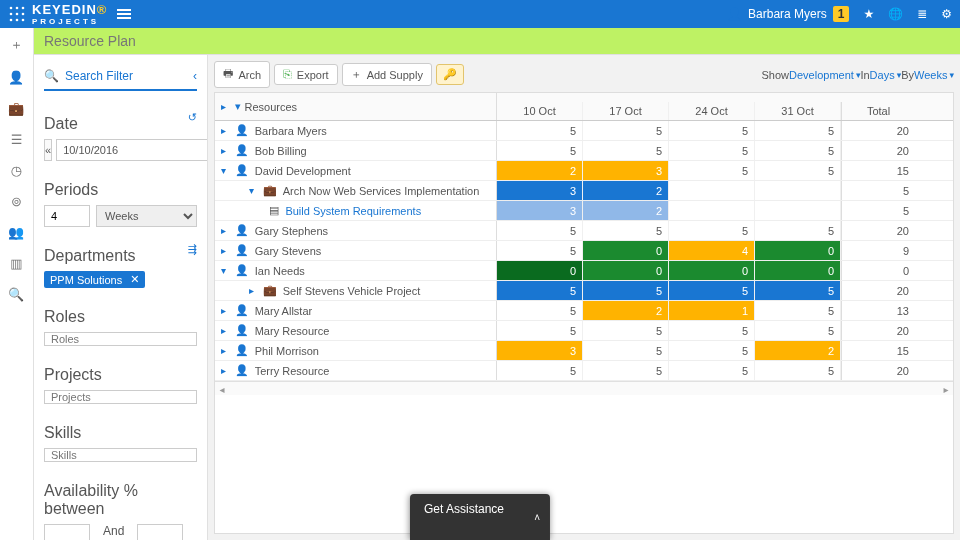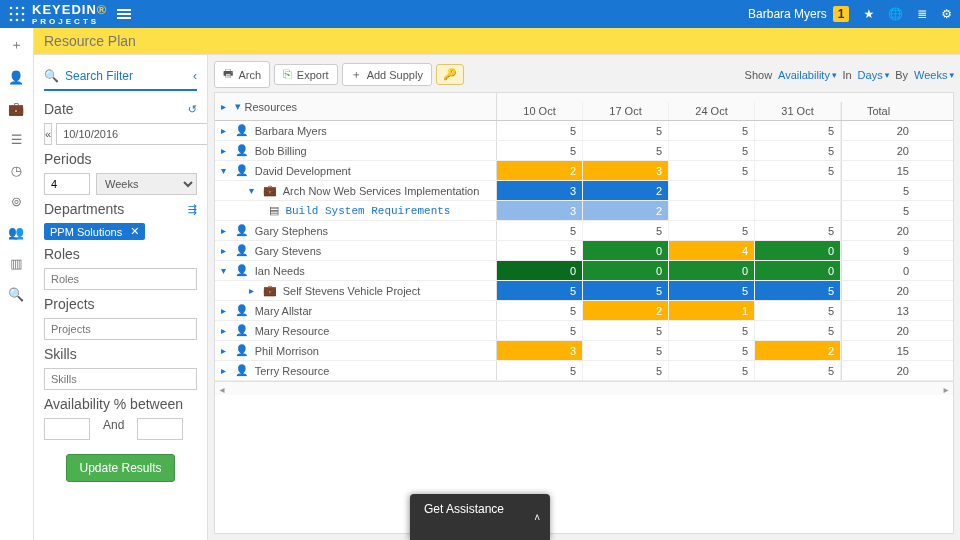--- a/index.html
+++ b/index.html
@@ -12,65 +12,65 @@
   .topbar-spacer{flex:1;}
   .topbar-right{display:flex;align-items:center;gap:14px;font-size:12px;}
   .topbar-right .badge{background:#ffca28;color:#333;padding:1px 5px;border-radius:2px;font-weight:600;}
   .topbar-right .ico{cursor:pointer;}
   .user{display:flex;align-items:center;gap:6px;cursor:pointer;}
   
   .rail{position:absolute;left:0;top:28px;bottom:0;width:34px;background:#fff;border-right:1px solid #e0e0e0;display:flex;flex-direction:column;align-items:center;padding-top:8px;gap:16px;color:#777;}
   .rail .ico{cursor:pointer;font-size:13px;}
   
   .page{position:absolute;left:34px;top:28px;right:0;bottom:0;display:flex;flex-direction:column;}
-  .pagetitle{padding:5px 10px;font-size:14px;color:#777;background:#fde047;border-bottom:1px solid #e0e0e0;}
+  .pagetitle{padding:5px 10px;font-size:14px;color:#777;background:#bef264;border-bottom:1px solid #e0e0e0;}
   .cols{flex:1;display:flex;overflow:hidden;}
   
   .filters{width:174px;background:#fff;border-right:1px solid #e0e0e0;padding:8px 10px;display:flex;flex-direction:column;gap:6px;overflow:auto;}
   .sf{display:flex;align-items:center;gap:6px;color:#1976d2;border-bottom:2px solid #1976d2;padding:6px 0;margin-bottom:4px;}
   .sf .chev{margin-left:auto;cursor:pointer;}
   .lbl-row{display:flex;align-items:center;justify-content:space-between;color:#555;font-size:11.5px;}
   .lbl-row .mini{color:#1976d2;cursor:pointer;font-size:11px;}
-  .lbl{color:#555;font-size:14px;}
+  .lbl{color:#555;font-size:16px;margin-top:14px;}
   .daterow{display:flex;align-items:center;gap:4px;}
   .daterow input{flex:1;border:1px solid #ccc;height:22px;padding:8px 6px;font-size:11px;color:#555;}
   .daterow .db,.daterow .cal{border:1px solid #ccc;height:22px;width:20px;display:flex;align-items:center;justify-content:center;cursor:pointer;color:#555;background:#fafafa;font-size:11px;}
   .periodrow{display:flex;gap:6px;}
   .periodrow input{width:46px;border:1px solid #ccc;height:22px;padding:0 6px;font-size:11px;}
   .periodrow select{flex:1;border:1px solid #ccc;height:22px;padding:0 4px;font-size:11px;color:#555;}
   .chip{display:inline-flex;align-items:center;background:#1976d2;color:#fff;font-size:11px;padding:2px 6px;border-radius:2px;gap:8px;}
   .chip .x{cursor:pointer;}
   .inp{width:100%;border:1px solid #ccc;height:22px;padding:0 6px;font-size:11px;color:#999;}
   .between{display:flex;gap:13px;}
   .between input{width:46px;border:1px solid #ccc;height:22px;padding:0 6px;font-size:11px;}
   .btn-update{align-self:center;margin-top:8px;background:#4caf50;color:#fff;border:1px solid #3d9140;border-radius:3px;padding:6px 12px;font-size:12px;cursor:pointer;}
   
   .gridwrap{flex:1;display:flex;flex-direction:column;background:#f2f2f2;padding:6px;overflow:hidden;}
   .toolbar{display:flex;align-items:center;gap:4px;margin-bottom:4px;}
   .tbtn{background:#fff;border:1px solid #ccc;border-radius:3px;padding:3px 8px;font-size:11px;display:flex;align-items:center;gap:5px;cursor:pointer;color:#555;}
   .tbtn.key{background:#fff3cd;border-color:#e2c46d;padding:3px 6px;}
   .tb-spacer{flex:1;}
-  .showarea{font-size:11px;color:#555;display:flex;gap:6px;}
+  .showarea{font-size:11px;color:#555;display:flex;}
   .showarea .dd{color:#1976d2;cursor:pointer;display:inline-flex;align-items:center;gap:2px;}
   .caret{font-size:9px;}
   
   .grid{flex:1;display:flex;flex-direction:column;background:#fff;border:1px solid #ddd;overflow:hidden;}
   .ghead,.grow{display:flex;align-items:stretch;border-bottom:1px solid #eee;font-size:11px;}
   .ghead{background:#fafafa;color:#555;border-bottom:1px solid #ccc;}
   .gcell{padding:3px 6px;display:flex;align-items:center;}
   .c-res{width:282px;border-right:1px solid #ddd;}
   .c-num{width:86px;justify-content:flex-end;border-right:1px solid #f0f0f0;}
   .c-total{width:74px;justify-content:flex-end;border-left:1px solid #ddd;}
   .ghead .c-num,.ghead .c-total{justify-content:center;margin-top:9px;}
   .gbody{overflow-y:auto;}
   .exp{color:#1976d2;margin-right:4px;cursor:pointer;font-size:10px;width:10px;}
   .ico-p{margin-right:6px;}
   .ind1{padding-left:34px;}
   .ind2{padding-left:54px;}
-  .link{color:#1976d2;cursor:pointer;font-family:Liberation Mono, monospace;}
+  .link{color:#1976d2;cursor:pointer;}
   .hscroll{height:14px;background:#fafafa;border-top:1px solid #e0e0e0;position:relative;}
   .hscroll .arrL,.hscroll .arrR{position:absolute;top:0;width:14px;height:14px;display:flex;align-items:center;justify-content:center;color:#999;cursor:pointer;font-size:10px;}
   .hscroll .arrL{left:0;}.hscroll .arrR{right:0;}
   
   .bg-orange{background:#ffb300;color:#fff;}
   .bg-blue{background:#1976d2;color:#fff;}
   .bg-lblue{background:#90b8e8;color:#fff;}
   .bg-green{background:#1b8a2f;color:#fff;}
   .bg-dgreen{background:#0a6b1f;color:#fff;}
   
@@ -195,21 +195,21 @@
             <span>＋</span>
             <span>Add Supply</span>
           </div>
         <div class="tbtn key">
             <span style="color:#c49a00">🔑</span>
           </div>
         <div class="tb-spacer"></div>
         <div class="showarea">
           <span>Show</span>
           <span class="dd">
-              <span>Availability</span>
+              <span>Development</span>
               <span class="caret">▾</span>
             </span>
           <span>In</span>
           <span class="dd">
               <span>Days</span>
               <span class="caret">▾</span>
             </span>
           <span>By</span>
           <span class="dd">
               <span>Weeks</span>

